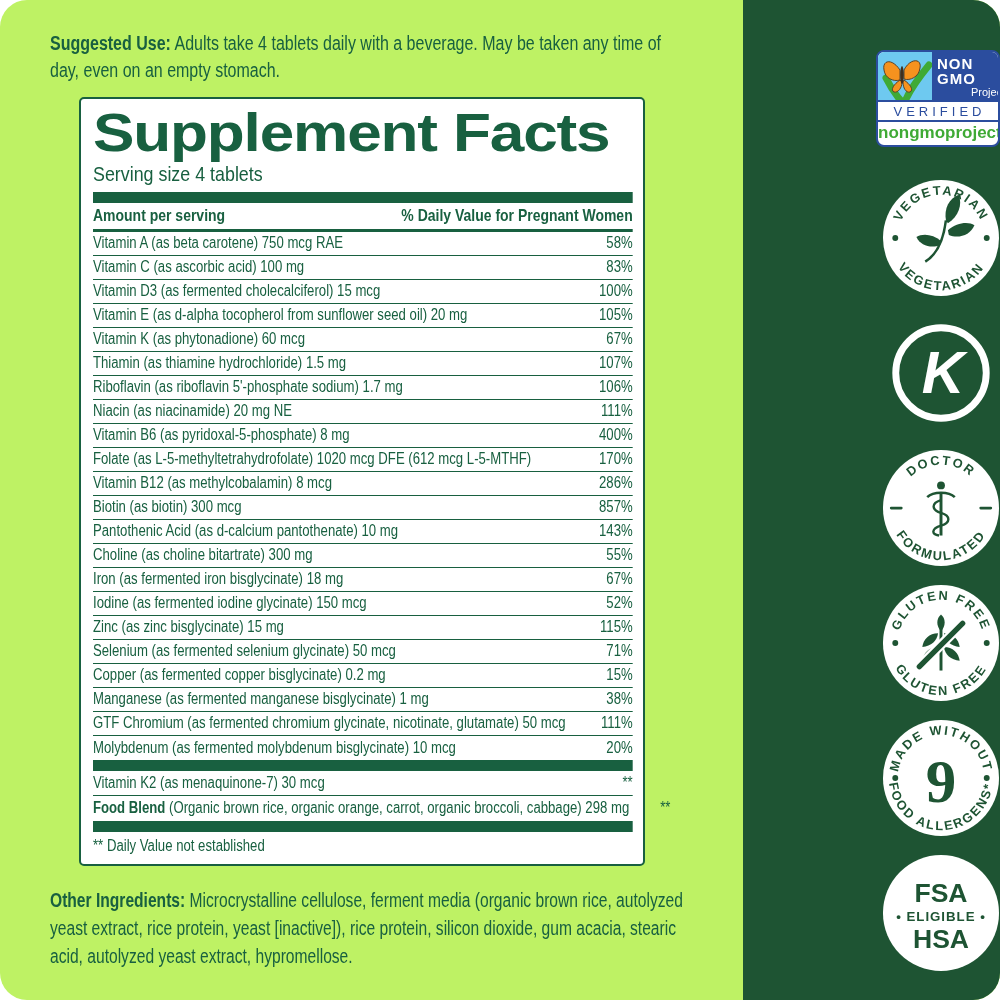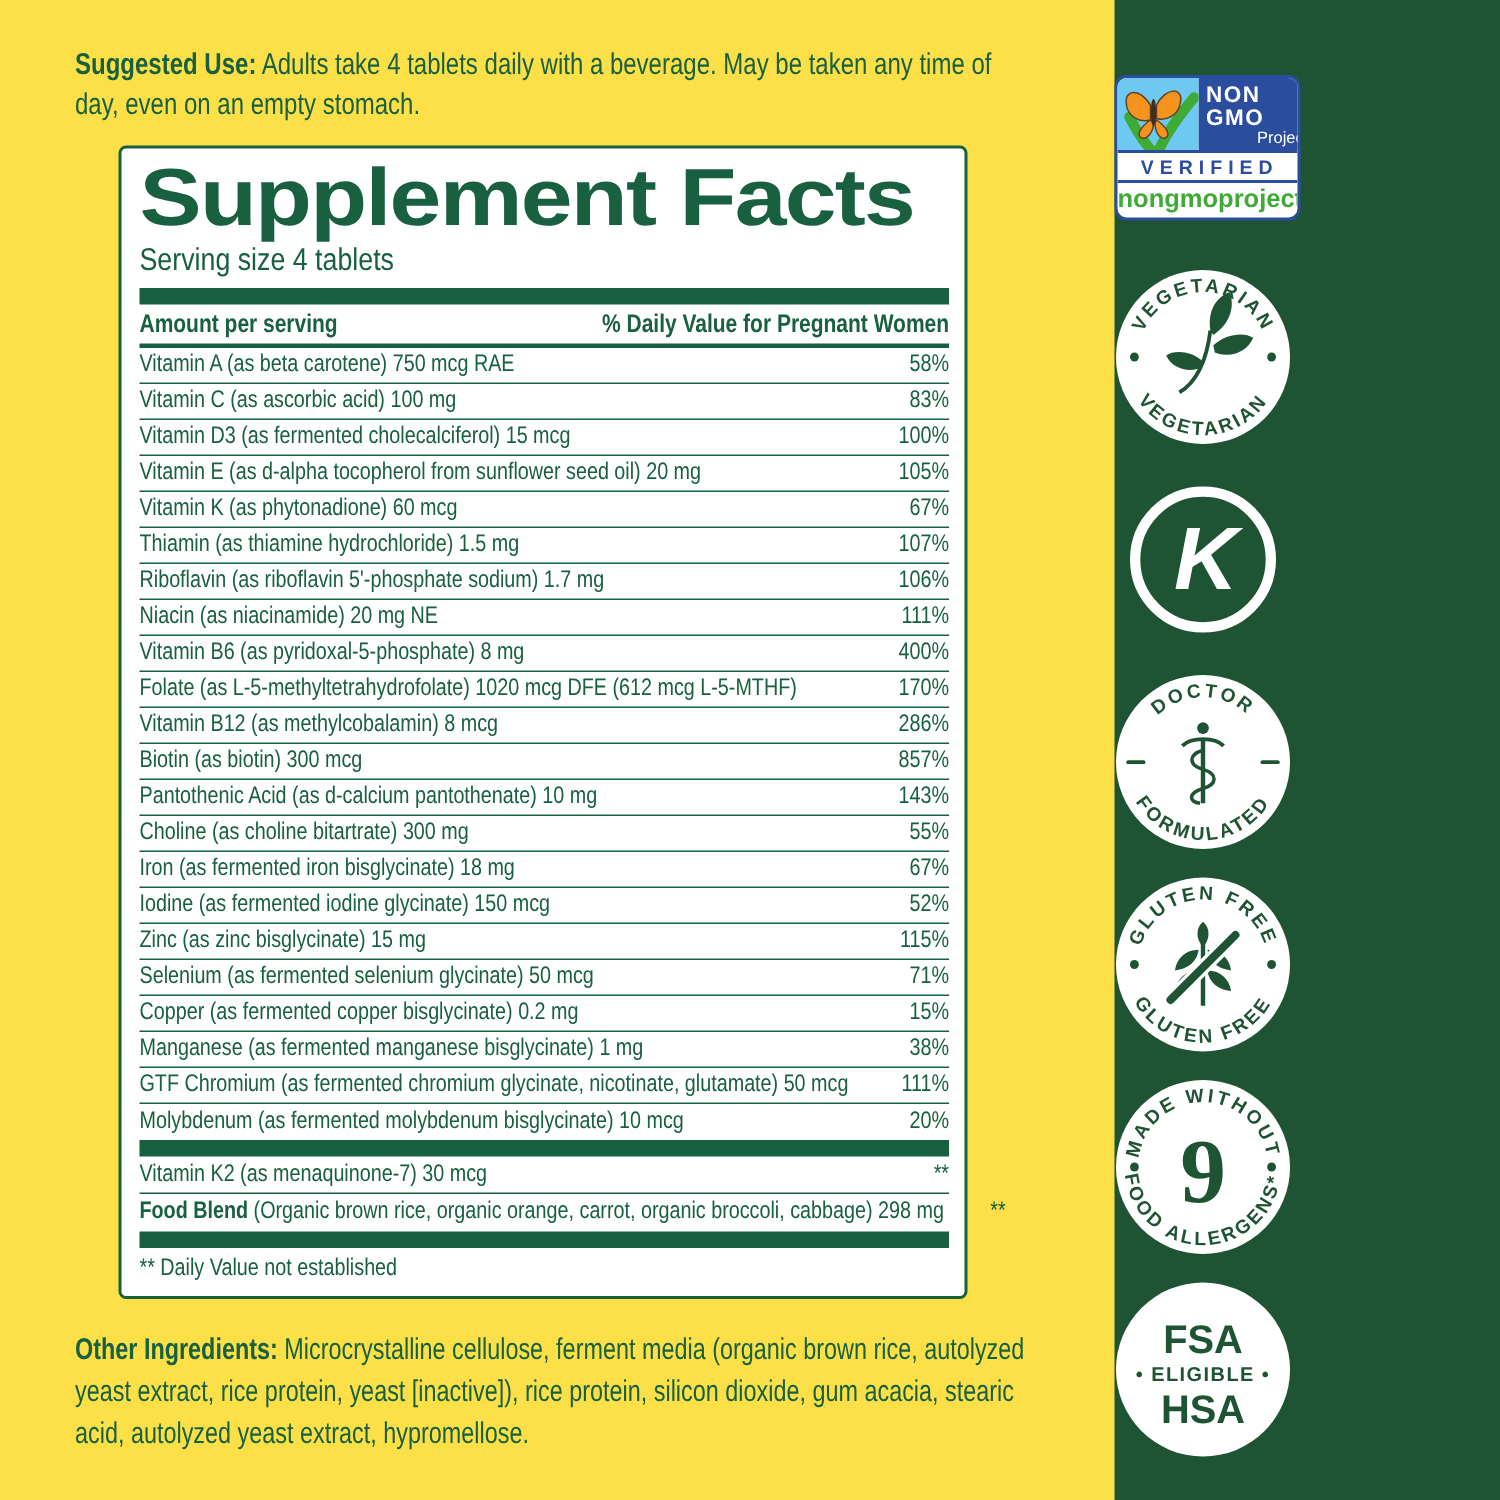--- a/index.html
+++ b/index.html
@@ -5,21 +5,21 @@
   :root{
     --green:#186040;
     --dark:#1e5433;
     --ng-blue:#2b4d9e;
     --ng-sky:#6ec9f0;
     --ng-green:#3faa35;
     --orange:#f6921e;
   }
   *{box-sizing:border-box;margin:0;padding:0;}
   body{margin:0;background:#fff;font-family:"Liberation Sans",sans-serif;}
-  .page{position:relative;width:1000px;height:1000px;background:#fde047;display:flex;overflow:hidden;}
+  .page{position:relative;width:1000px;height:1000px;background:#bef264;display:flex;overflow:hidden;border-radius:27px;}
   .main{width:743px;padding:30px 0 0 50px;color:var(--green);}
   
   .para{line-height:1.35;font-size:20px;color:var(--green);transform-origin:0 0;}
   .su{width:788px;transform:scaleX(0.80);}
   .oi{width:845px;transform:scaleX(0.78);line-height:1.42;margin-top:20px;}
   .para b{font-weight:bold;}
   
   .sf-box{width:566px;margin-top:13px;border:2px solid var(--green);border-radius:5px;padding:6px 12px 8px 12px;background:#fff;margin-left:29px;}
   .sf-title{display:inline-block;font-size:54px;line-height:1.0;font-weight:bold;letter-spacing:-1px;color:var(--green);transform:scaleX(1.15);transform-origin:0 50%;white-space:nowrap;}
   .sf-serving{display:inline-block;font-size:21px;margin:3px 0 6px 0;transform:scaleX(0.85);transform-origin:0 50%;white-space:nowrap;}
@@ -28,33 +28,33 @@
   .hrow{display:flex;justify-content:space-between;align-items:center;height:26px;font-weight:bold;font-size:17px;}
   .hdiv{height:2.5px;background:var(--green);}
   .nrow{display:flex;justify-content:space-between;align-items:center;height:24px;font-size:16px;border-bottom:1px solid var(--green);}
   .nrow:last-child{border-bottom:none;}
   .rows .nrow:last-child{border-bottom:none;}
   .nlabel{white-space:nowrap;}
   .ndv{width:50px;text-align:right;flex:none;}
   .xrows .nrow{height:25px;}
   .footnote{font-size:16px;padding-top:5px;height:24px;}
   
-  .sidebar{width:257px;height:1000px;background:var(--dark);display:flex;flex-direction:column;align-items:flex-start;padding-top:50px;gap:17px;flex:none;}
+  .sidebar{width:257px;height:1000px;background:var(--dark);display:flex;flex-direction:column;align-items:flex-end;padding-top:50px;gap:17px;flex:none;}
   .badge{display:block;}
   .badge .arc{font-family:"Liberation Sans",sans-serif;font-weight:bold;font-size:13px;letter-spacing:2px;fill:var(--dark);text-anchor:middle;}
   .gfill{fill:var(--dark);}
   .gstroke{stroke:var(--dark);fill:none;}
   
   .nongmo{width:124px;border:2px solid var(--ng-blue);border-radius:8px;background:#fff;overflow:hidden;margin-bottom:15px;flex:none;}
   .ng-top{display:flex;height:50px;border-bottom:2px solid var(--ng-blue);}
   .ng-sky{width:54px;background:var(--ng-sky);position:relative;flex:none;}
   .ng-blue{flex:1;background:var(--ng-blue);color:#fff;padding:4px 0 0 5px;line-height:1;}
   .ng-non,.ng-gmo{font-weight:bold;font-size:15px;letter-spacing:1px;}
   .ng-project{font-size:11px;margin-top:1px;margin-left:34px;}
-  .ng-verified{color:var(--ng-blue);font-weight:bold;font-size:13px;letter-spacing:4px;text-align:center;padding:2px 0 1px 3px;}
+  .ng-verified{color:var(--ng-blue);font-weight:normal;font-size:13px;letter-spacing:4px;text-align:center;padding:2px 0 1px 3px;}
   .ng-url{color:var(--ng-green);font-weight:bold;font-size:17px;text-align:center;border-top:2px solid var(--ng-blue);padding:1px 0 2px;}
   .fsa-line1,.fsa-line3{font:bold 27px "Liberation Sans",sans-serif;fill:var(--dark);text-anchor:middle;}
   .fsa-line2{font:bold 13.5px "Liberation Sans",sans-serif;fill:var(--dark);text-anchor:middle;letter-spacing:1px;}
   .nine{font-family:"Liberation Serif",serif;font-weight:bold;font-size:62px;fill:var(--dark);text-anchor:middle;}
   .kletter{font-family:"Liberation Sans",sans-serif;font-weight:bold;font-style:italic;font-size:60px;fill:#fff;text-anchor:middle;}
 </style>
 </head>
 <body>
 
 <div class="page">

